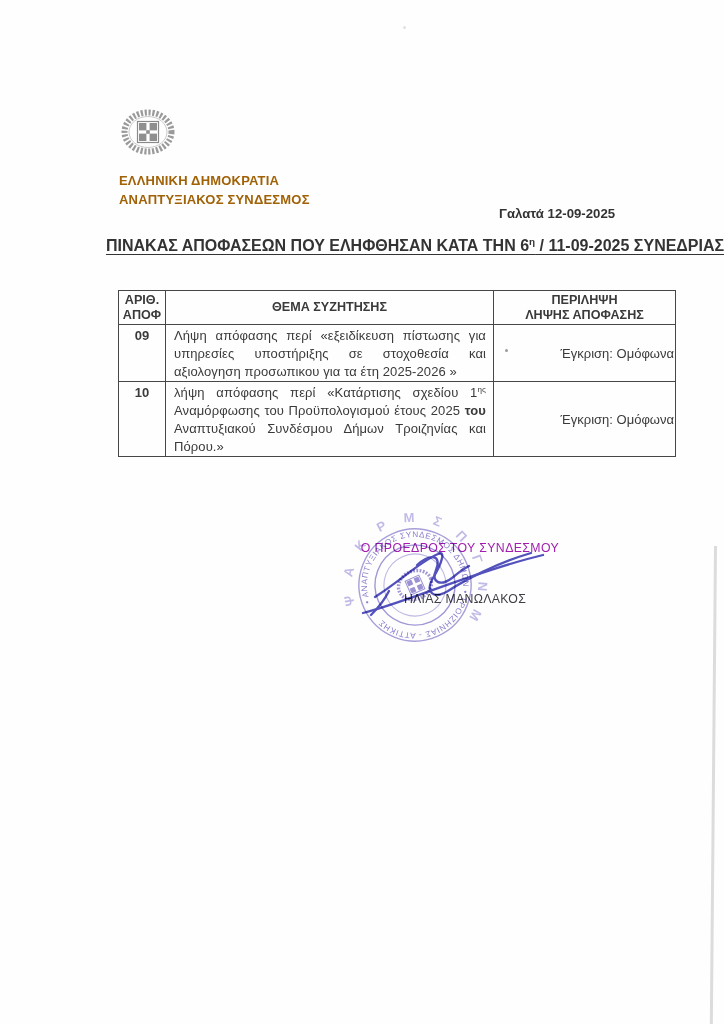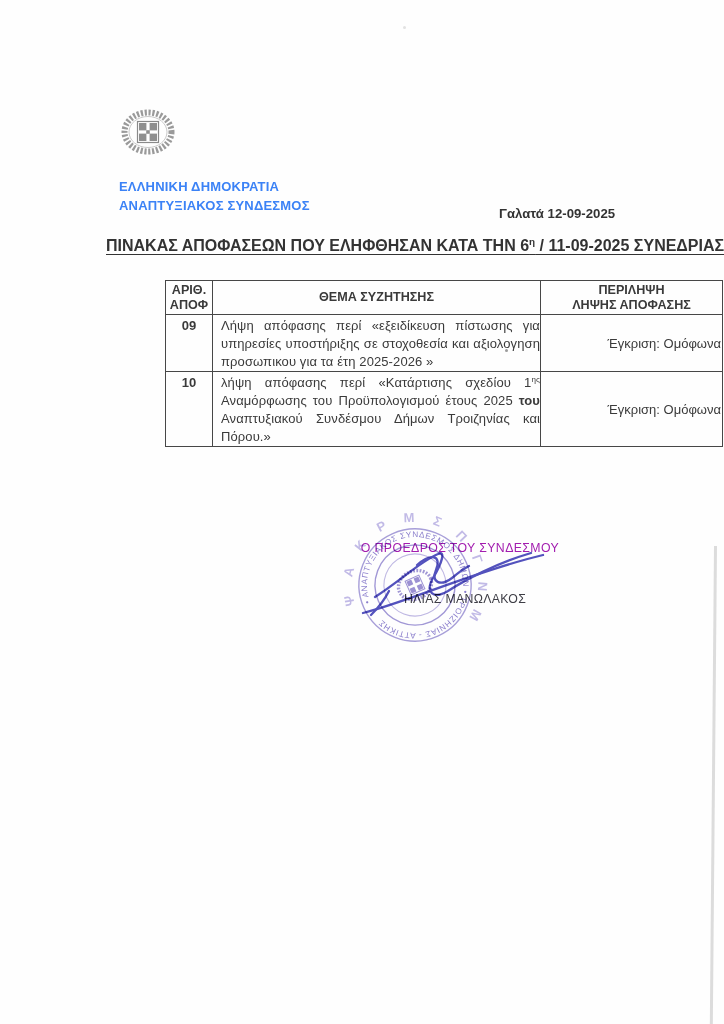--- a/index.html
+++ b/index.html
@@ -5,40 +5,40 @@
   html,body{margin:0;padding:0;}
   body{
     width:724px;height:1024px;position:relative;overflow:hidden;
     background:#fefefe;
     font-family:"Liberation Sans", sans-serif;
     color:#3a3a3a;
   }
   .abs{position:absolute;}
 
   
-  .org-block{left:119px;top:178px;font-weight:bold;font-size:13px;line-height:18.5px;letter-spacing:.2px;color:#3b82f6;}
+  .org-block{left:119px;top:172px;font-weight:bold;font-size:13px;line-height:18.5px;letter-spacing:.2px;color:#a16207;}
   .place-date{left:499px;top:206px;font-weight:bold;font-size:13.2px;color:#333;text-align:center;}
 
   
   .doc-title{left:106px;top:236px;width:516px;text-align:center;font-weight:bold;font-size:16px;line-height:19px;color:#333;}
   .doc-title .line{white-space:nowrap;}
   .u{text-decoration:underline;text-decoration-thickness:1.4px;text-underline-offset:2.6px;}
   sup{font-size:.62em;vertical-align:super;line-height:0;}
   .b{font-weight:bold;}
 
   
-  table.decisions{position:absolute;left:118px;top:280px;width:557px;border-collapse:collapse;table-layout:fixed;font-size:13px;color:#3a3a3a;margin-left:47px;}
+  table.decisions{position:absolute;left:118px;top:290px;width:557px;border-collapse:collapse;table-layout:fixed;font-size:13px;color:#3a3a3a;}
   table.decisions th, table.decisions td{border:1.7px solid #474747;overflow:hidden;}
   table.decisions thead tr{height:34px;}
   table.decisions th{font-weight:bold;font-size:12.6px;line-height:15px;text-align:center;vertical-align:middle;padding:1px 2px;}
   tbody tr:nth-child(1){height:56px;}
   tbody tr:nth-child(2){height:75px;}
   tbody tr:nth-child(3){height:66px;}
   td.num{vertical-align:top;text-align:center;padding-top:3px;font-weight:bold;}
-  td.theme{vertical-align:top;text-align:justify;padding:2px 0 0 8px;line-height:18px;letter-spacing:.1px;}
+  td.theme{vertical-align:top;text-align:justify;padding:2px 7px 0 8px;line-height:18px;letter-spacing:.1px;}
   td.sum{text-align:right;vertical-align:middle;font-size:13px;}
 
   
   .sig-role{left:360px;top:541px;width:200px;text-align:center;font-size:12.3px;letter-spacing:.4px;color:#a21caf;z-index:2;}
   .sig-name{left:382px;top:592px;width:166px;text-align:center;font-size:12.3px;letter-spacing:.3px;color:#3e3e46;z-index:2;}
   .stamp-svg{left:337px;top:507px;mix-blend-mode:multiply;z-index:3;filter:blur(.3px);}
   .sign-svg{left:345px;top:533px;mix-blend-mode:multiply;z-index:4;}
 
   
   .edge-line{left:714px;top:546px;width:2.5px;height:478px;background:#dcdcdc;transform:rotate(.5deg);transform-origin:top left;}

